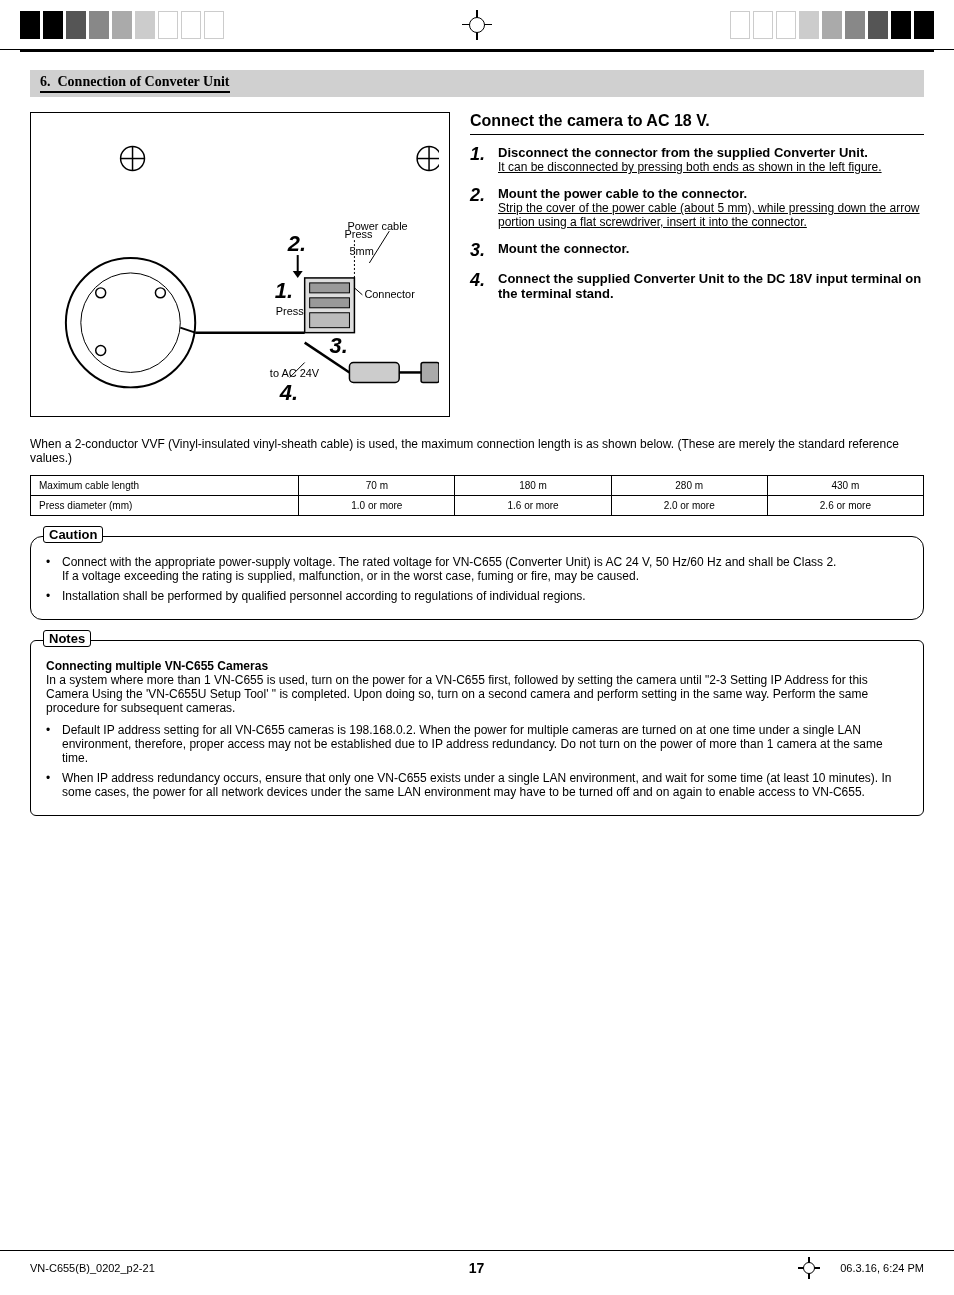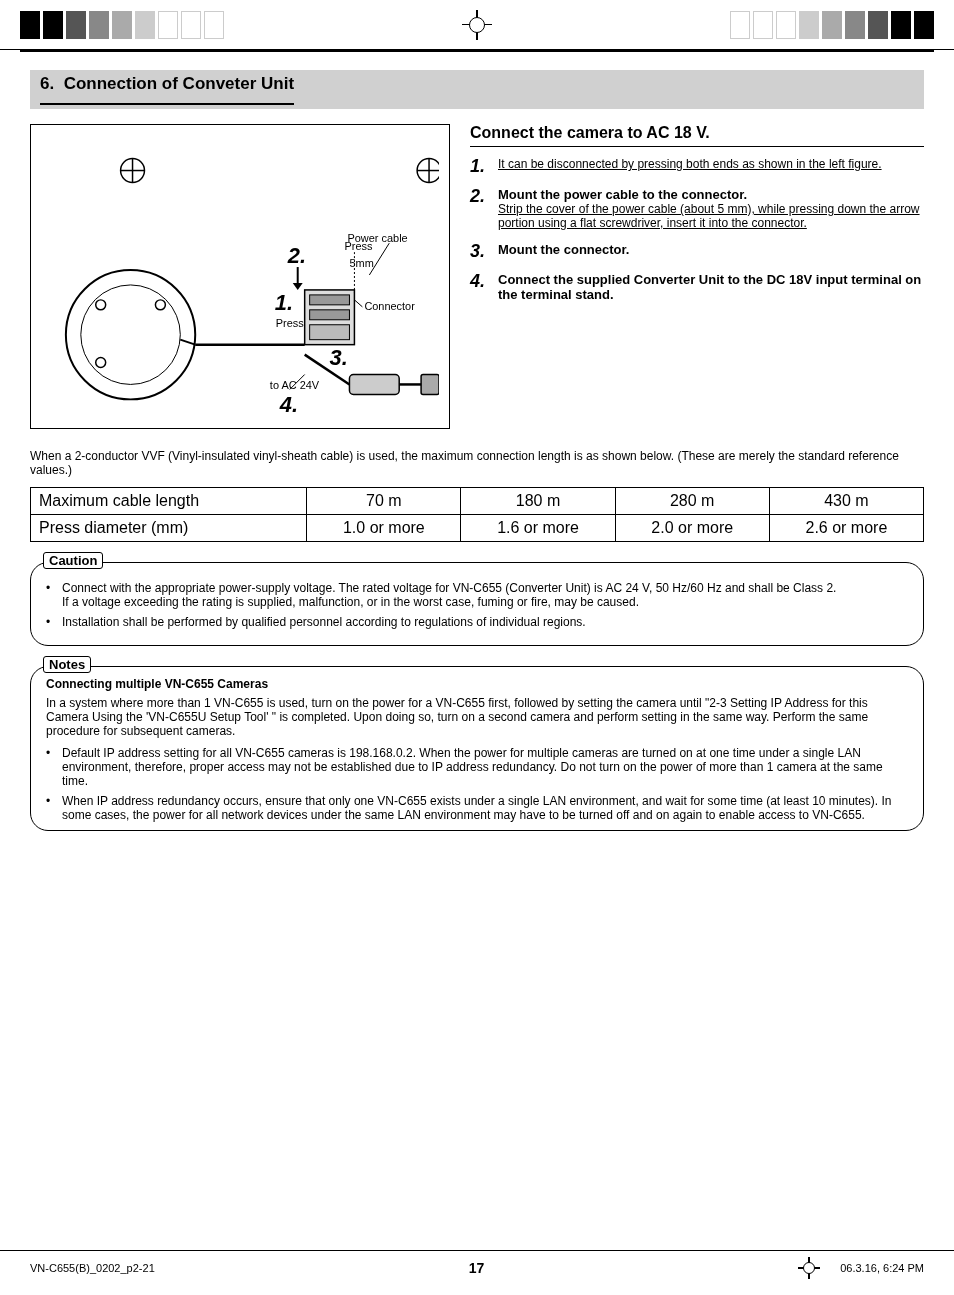--- a/index.html
+++ b/index.html
@@ -77,25 +77,26 @@
       padding: 10px 30px 20px 30px;
     }
 
     
     .section-header {
       background: #d0d0d0;
       padding: 4px 10px;
       margin-bottom: 15px;
     }
     .section-title {
-      font-size: 17px;
+      font-size: 14px;
       font-weight: bold;
       border-bottom: 2px solid #000;
-      padding-bottom: 9px;
+      padding-bottom: 1px;
       display: inline-block;
+      font-family: Liberation Serif, serif;
     }
 
     
     .top-rule {
       border: none;
       border-top: 2px solid #000;
       margin: 0 20px 8px 20px;
     }
 
     
@@ -167,31 +168,31 @@
     
     .cable-table {
       width: 100%;
       border-collapse: collapse;
       margin-top: 10px;
       margin-bottom: 20px;
     }
     .cable-table td, .cable-table th {
       border: 1px solid #000;
       padding: 4px 8px;
-      font-size: 16px;
+      font-size: 10px;
       text-align: center;
     }
     .cable-table td:first-child {
       text-align: left;
     }
 
     
     .caution-box {
       border: 1.5px solid #000;
-      border-radius: 18px;
+      border-radius: 12px;
       padding: 10px 15px;
       margin-bottom: 20px;
       position: relative;
     }
     .caution-label {
       position: absolute;
       top: -11px;
       left: 12px;
       background: #fff;
       padding: 0 5px;
@@ -209,43 +210,42 @@
       gap: 6px;
       margin-bottom: 6px;
     }
     .bullet-dot {
       min-width: 10px;
     }
 
     
     .notes-box {
       border: 1.5px solid #000;
-      border-radius: 18px;
-      padding: 2px 15px;
+      border-radius: 6px;
+      padding: 10px 15px;
       margin-bottom: 20px;
       position: relative;
     }
     .notes-label {
       position: absolute;
       top: -11px;
       left: 12px;
       background: #fff;
       padding: 0 5px;
       font-weight: bold;
       font-size: 13px;
       border: 1.5px solid #000;
       border-radius: 3px;
     }
     .notes-content {
       margin-top: 8px;
       font-size: 12px;
     }
     .notes-subheading {
       font-weight: bold;
-      margin-bottom: 5px;
     }
 
     
     .footer {
       border-top: 1.5px solid #000;
       padding: 6px 30px;
       display: flex;
       justify-content: space-between;
       align-items: center;
       font-size: 11px;
@@ -371,20 +371,21 @@
         </svg>
       </div>
     </div>
 
     <div class="right-col">
       <div class="connect-heading">Connect the camera to AC 18 V.</div>
       <ol class="steps-list">
         <li class="step-item">
           <span class="step-num">1.</span>
           <div class="step-content">
+            <span class="step-bold">Disconnect the connector from the supplied Converter Unit.</span>
             <div class="step-normal">It can be disconnected by pressing both ends as shown in the left figure.</div>
           </div>
         </li>
         <li class="step-item">
           <span class="step-num">2.</span>
           <div class="step-content">
             <span class="step-bold">Mount the power cable to the connector.</span>
             <div class="step-normal">Strip the cover of the power cable (about 5 mm), while pressing down the arrow portion using a flat screwdriver, insert it into the connector.</div>
           </div>
         </li>

